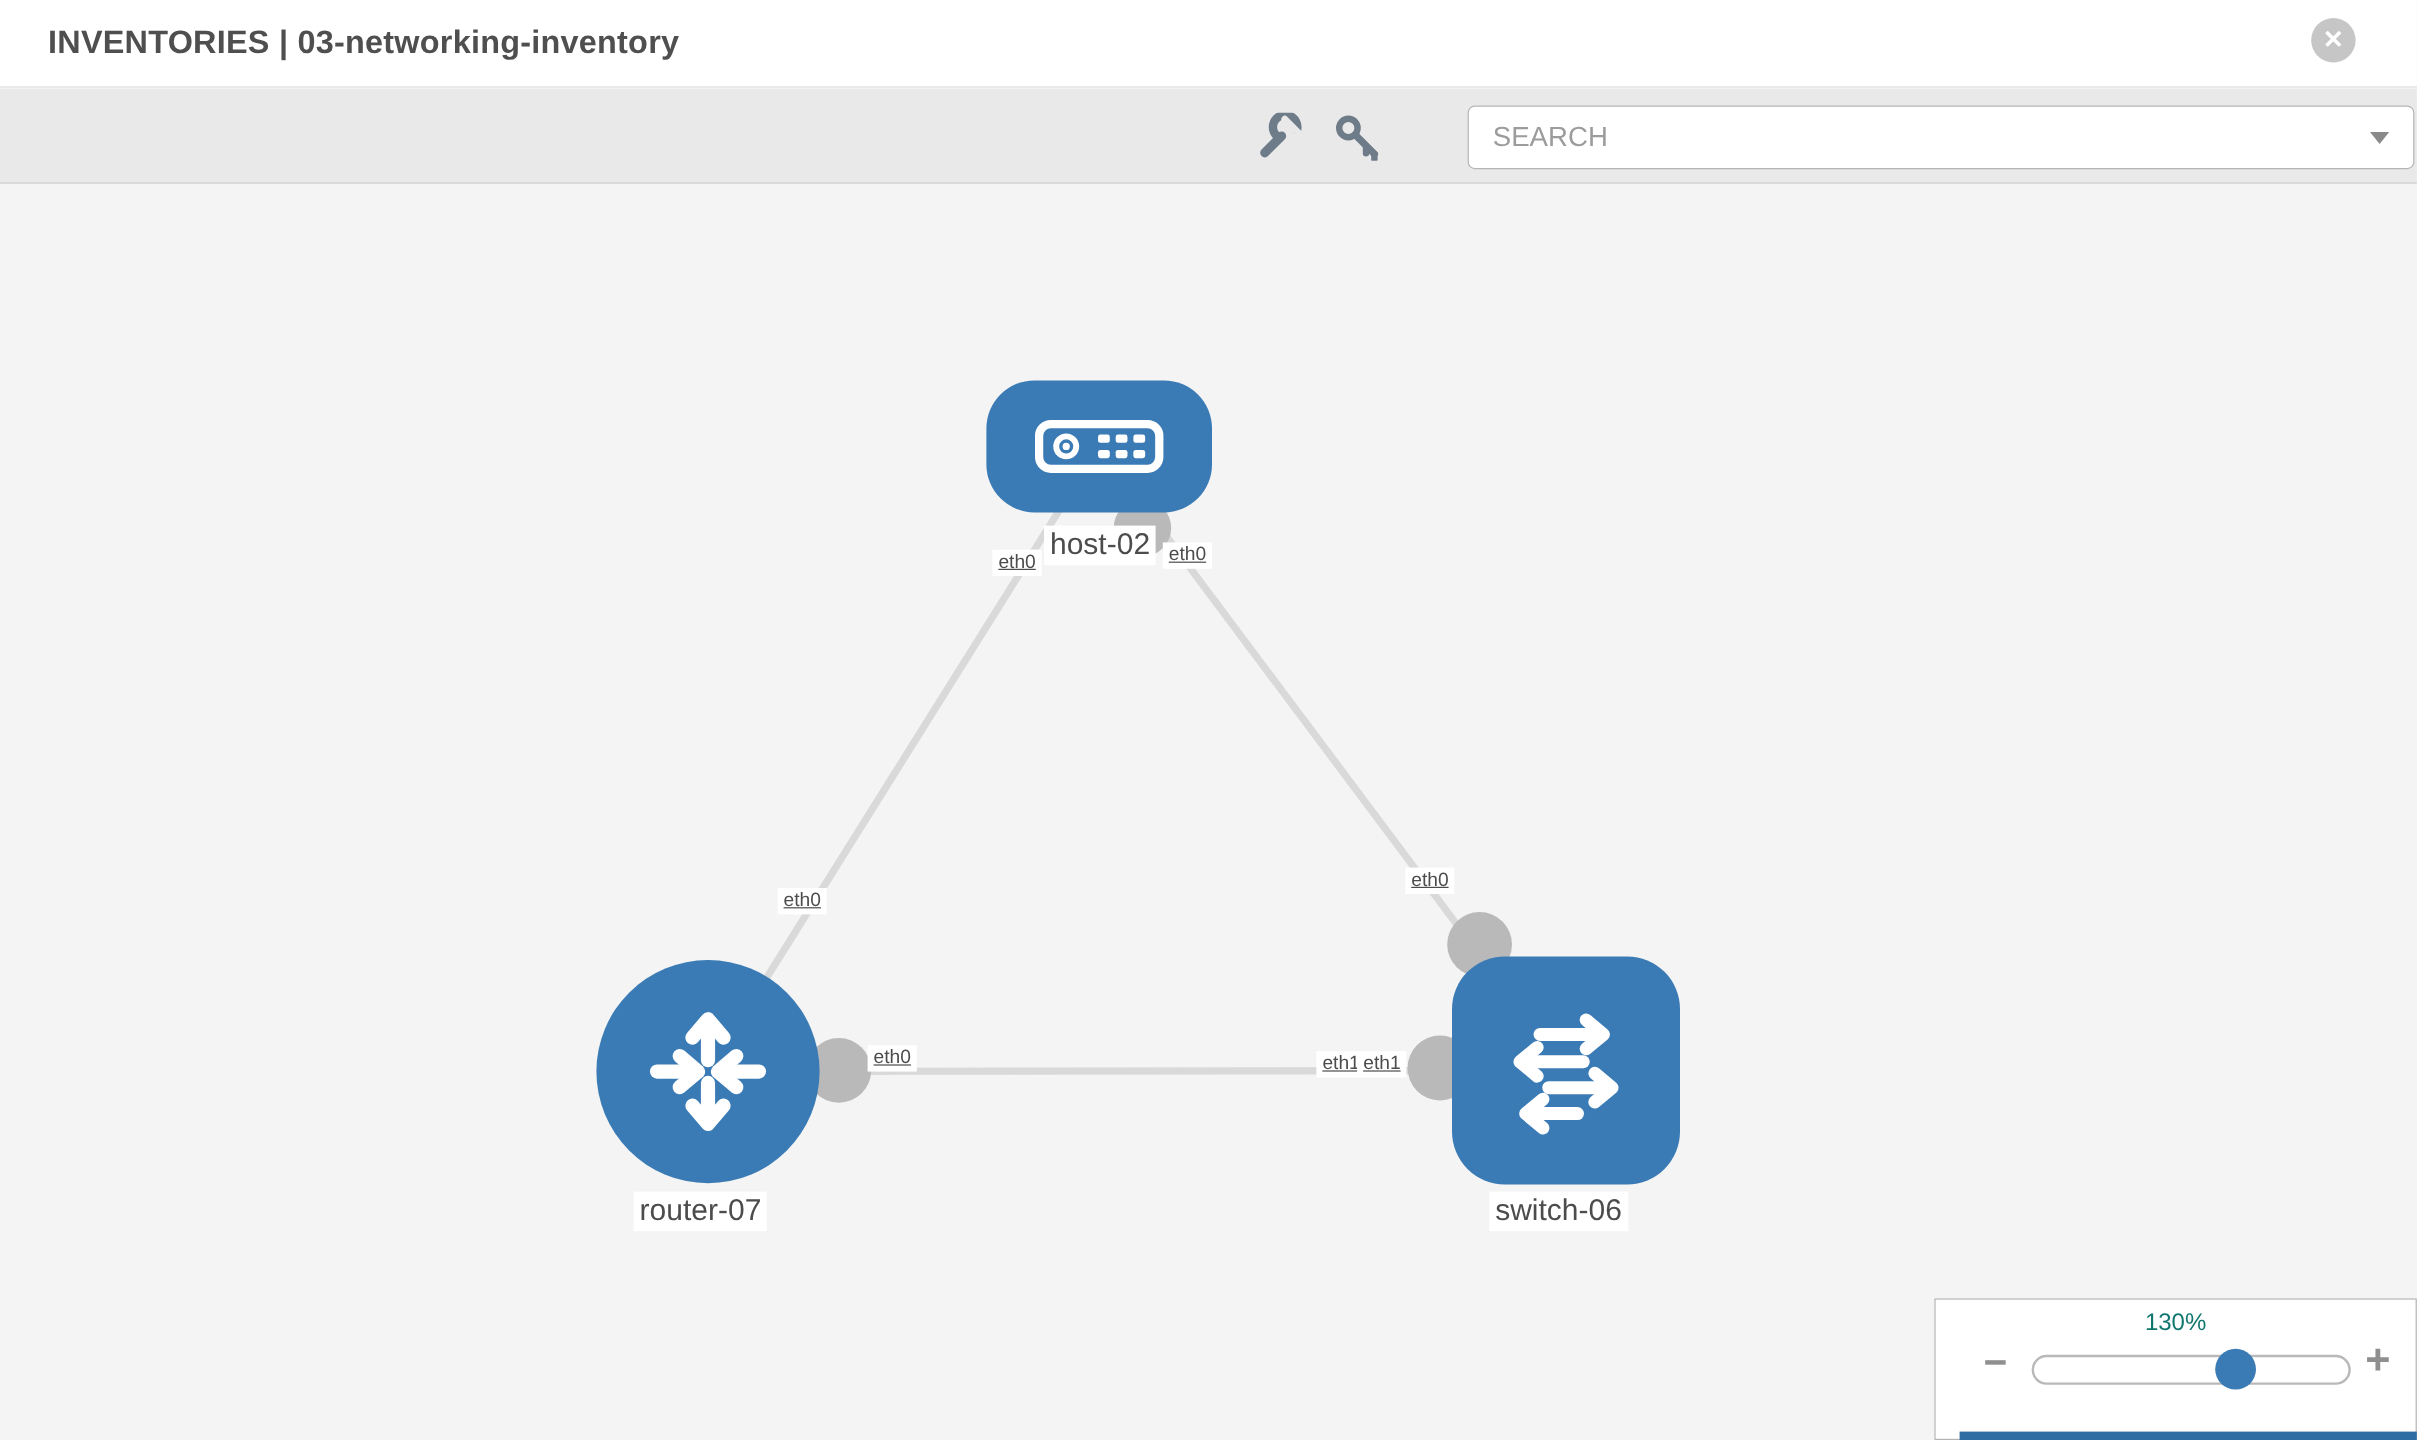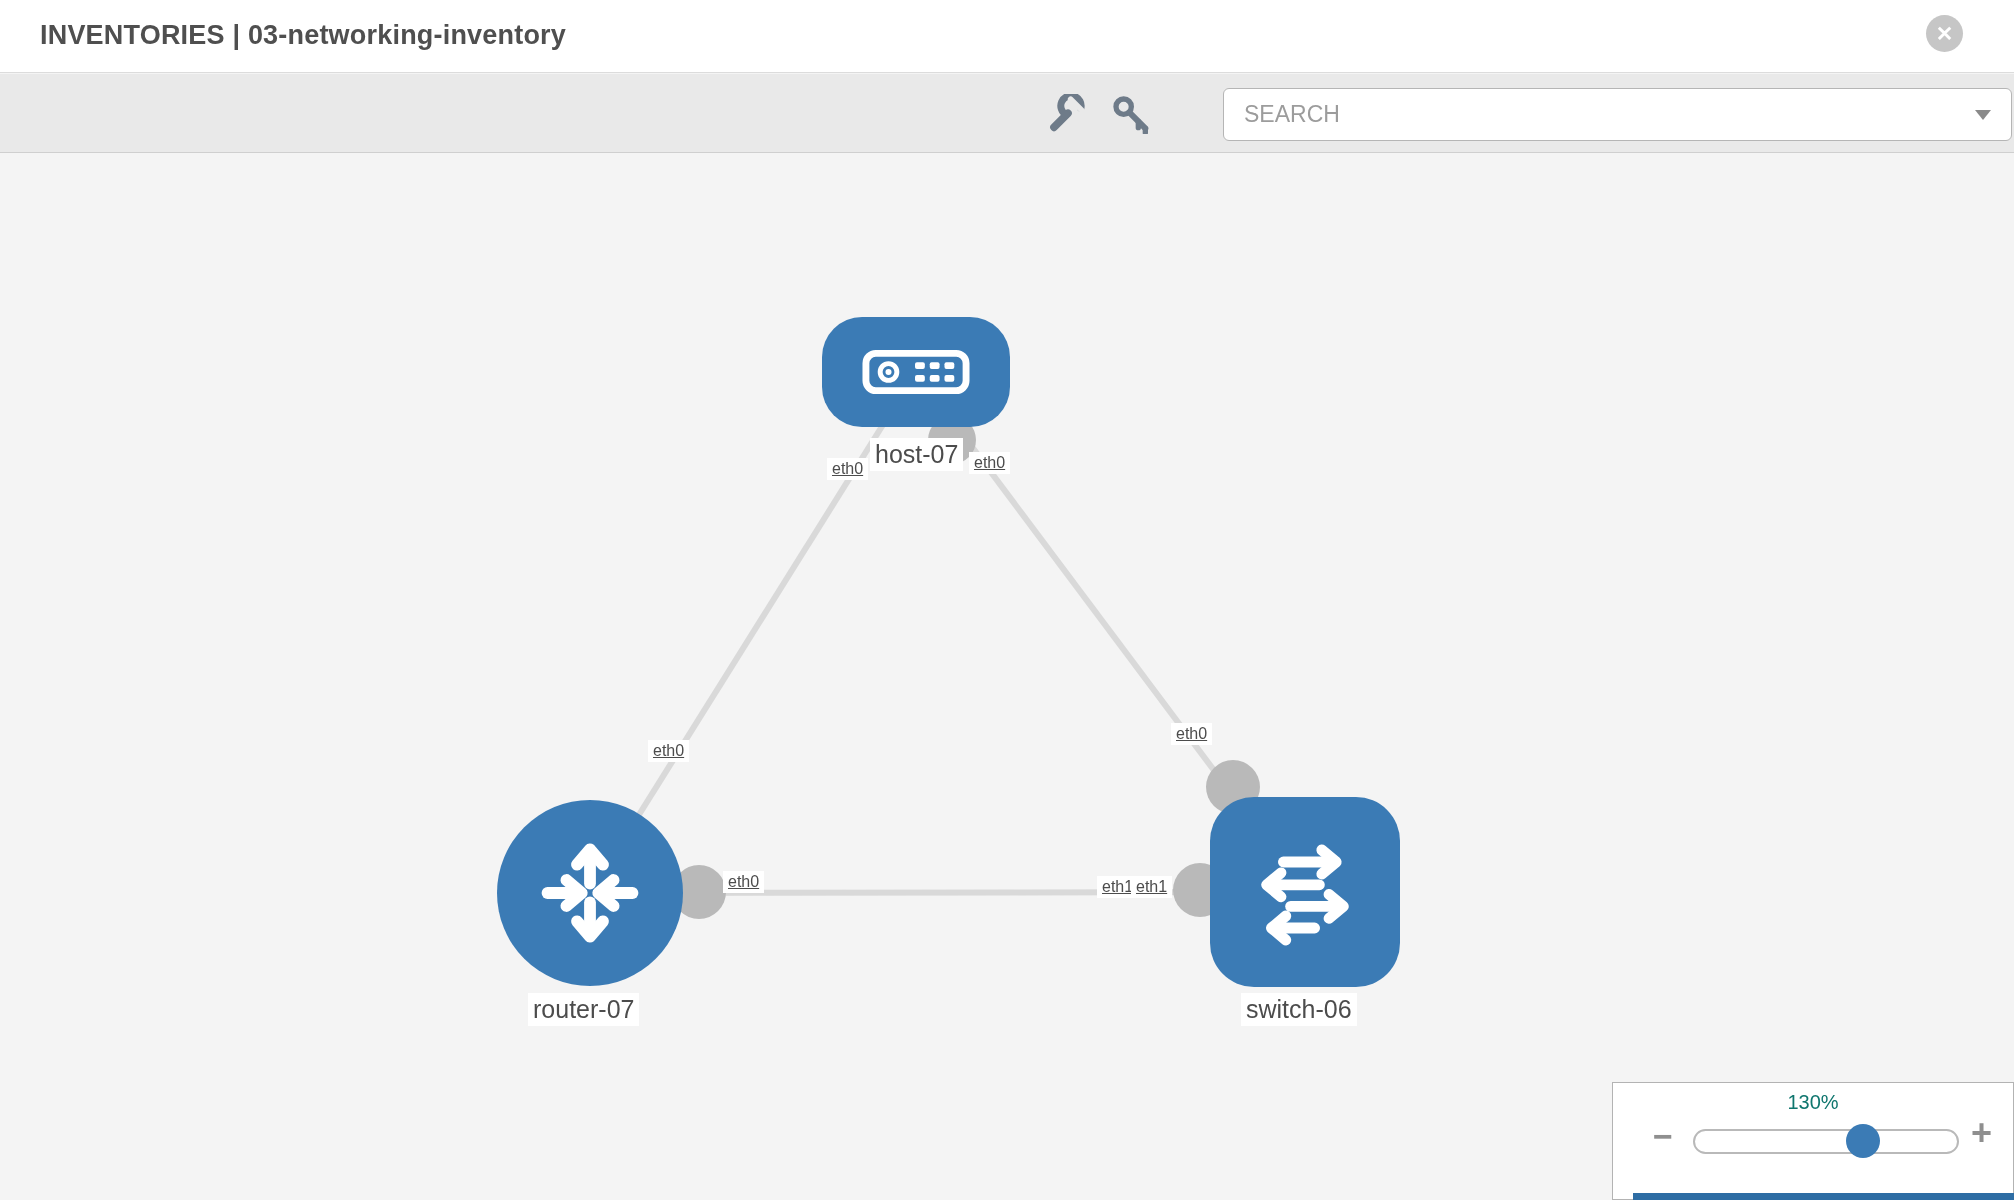--- a/index.html
+++ b/index.html
@@ -138,21 +138,21 @@
         <path d="M30 34 L18 44 L30 54"></path>
       <path d="M38 62 L79 62"></path>
         <path d="M70 52 L82 62 L70 72"></path>
       <path d="M58 80 L25 80"></path>
         <path d="M34 70 L22 80 L34 90"></path>
     </g>
   </svg>
 </div>
 
 <div class="chip chip-iface" style="left:827px; top:458px;">eth0</div>
-<div class="chip chip-name" style="left:870px; top:438px;">host-07</div>
+<div class="chip chip-name" style="left:870px; top:438px;">host-02</div>
 <div class="chip chip-iface" style="left:969px; top:452px;">eth0</div>
 
 <div class="chip chip-iface" style="left:648px; top:740px;">eth0</div>
 <div class="chip chip-iface" style="left:723px; top:871px;">eth0</div>
 <div class="chip chip-name" style="left:528px; top:993px;">router-07</div>
 
 <div class="chip chip-iface" style="left:1171px; top:723px;">eth0</div>
 <div class="chip chip-iface chip-clipped" style="left:1097px; top:876px;">eth1</div>
 <div class="chip chip-iface" style="left:1131px; top:876px;">eth1</div>
 <div class="chip chip-name" style="left:1241px; top:993px;">switch-06</div>

